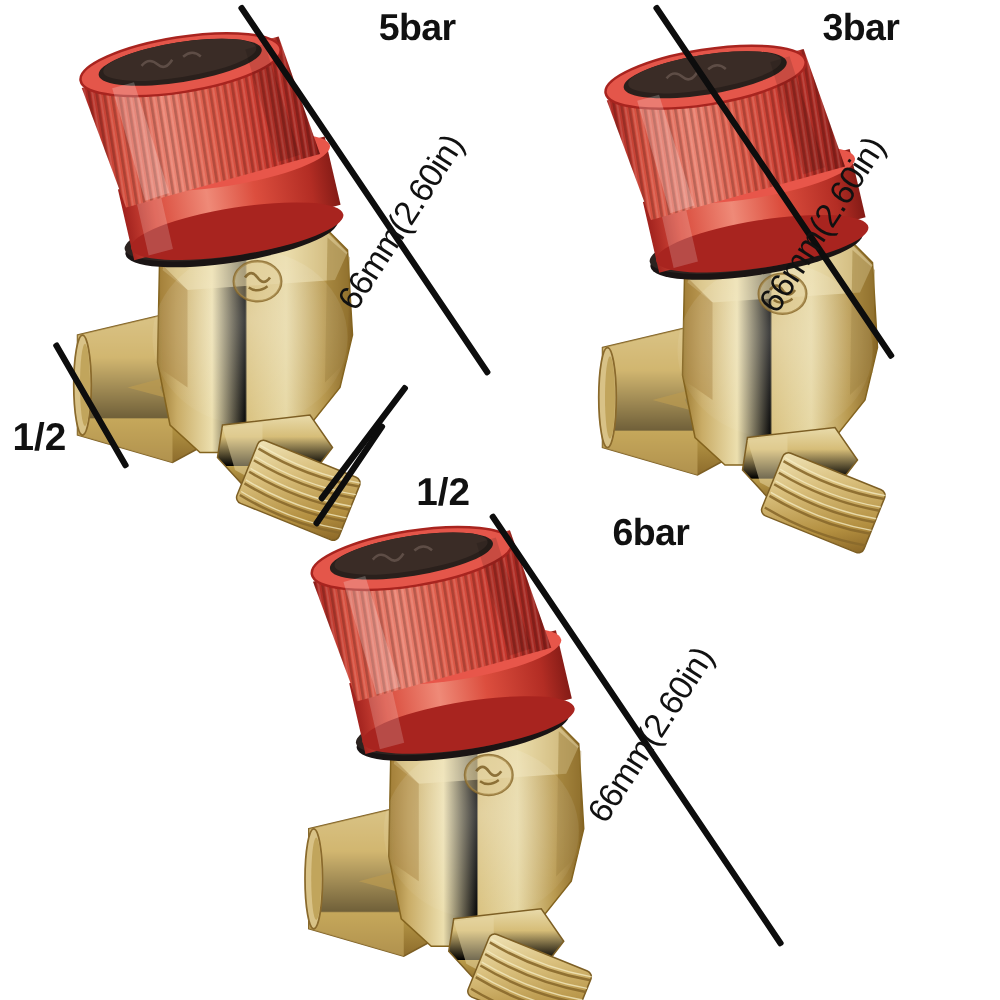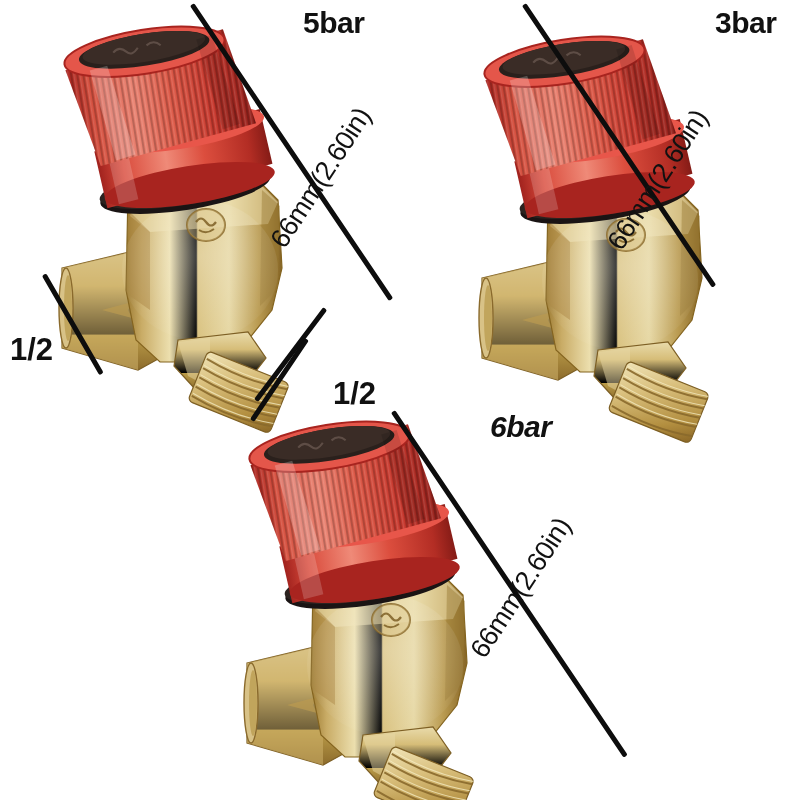--- a/index.html
+++ b/index.html
@@ -369,23 +369,23 @@
   <div class="tick" style="left:256px; top:398px; width:115px; transform: rotate(-53deg);"></div>
 
   <div class="dimline" style="left:524px; top:2px; width:340px; transform: rotate(56deg);"></div>
 
   <div class="dimline" style="left:393px; top:409px; width:416px; transform: rotate(56deg);"></div>
 
   <div class="tick" style="left:252px; top:418px; width:98px; transform: rotate(-56deg);"></div>
 
   <div class="label label-bar" style="left:303px; top:8px;">5bar</div>
 
-  <div class="label label-bar" style="left:715px; top:8px;">3bar</div>
-
-  <div class="label label-bar" style="left:490px; top:412px;font-style:italic;">6bar</div>
+  <div class="label label-bar" style="left:658px; top:8px;">3bar</div>
+
+  <div class="label label-bar" style="left:490px; top:412px;">6bar</div>
 
   <div class="label label-dim" style="left:266px; top:238px; transform: rotate(-57deg);">66mm(2.60in)</div>
 
   <div class="label label-dim" style="left:603px; top:240px; transform: rotate(-57deg);">66mm(2.60in)</div>
 
   <div class="label label-dim" style="left:466px; top:648px; transform: rotate(-57deg);">66mm(2.60in)</div>
 
   <div class="label label-half" style="left:10px; top:334px;">1/2</div>
 
   <div class="label label-half" style="left:333px; top:378px;">1/2</div>

